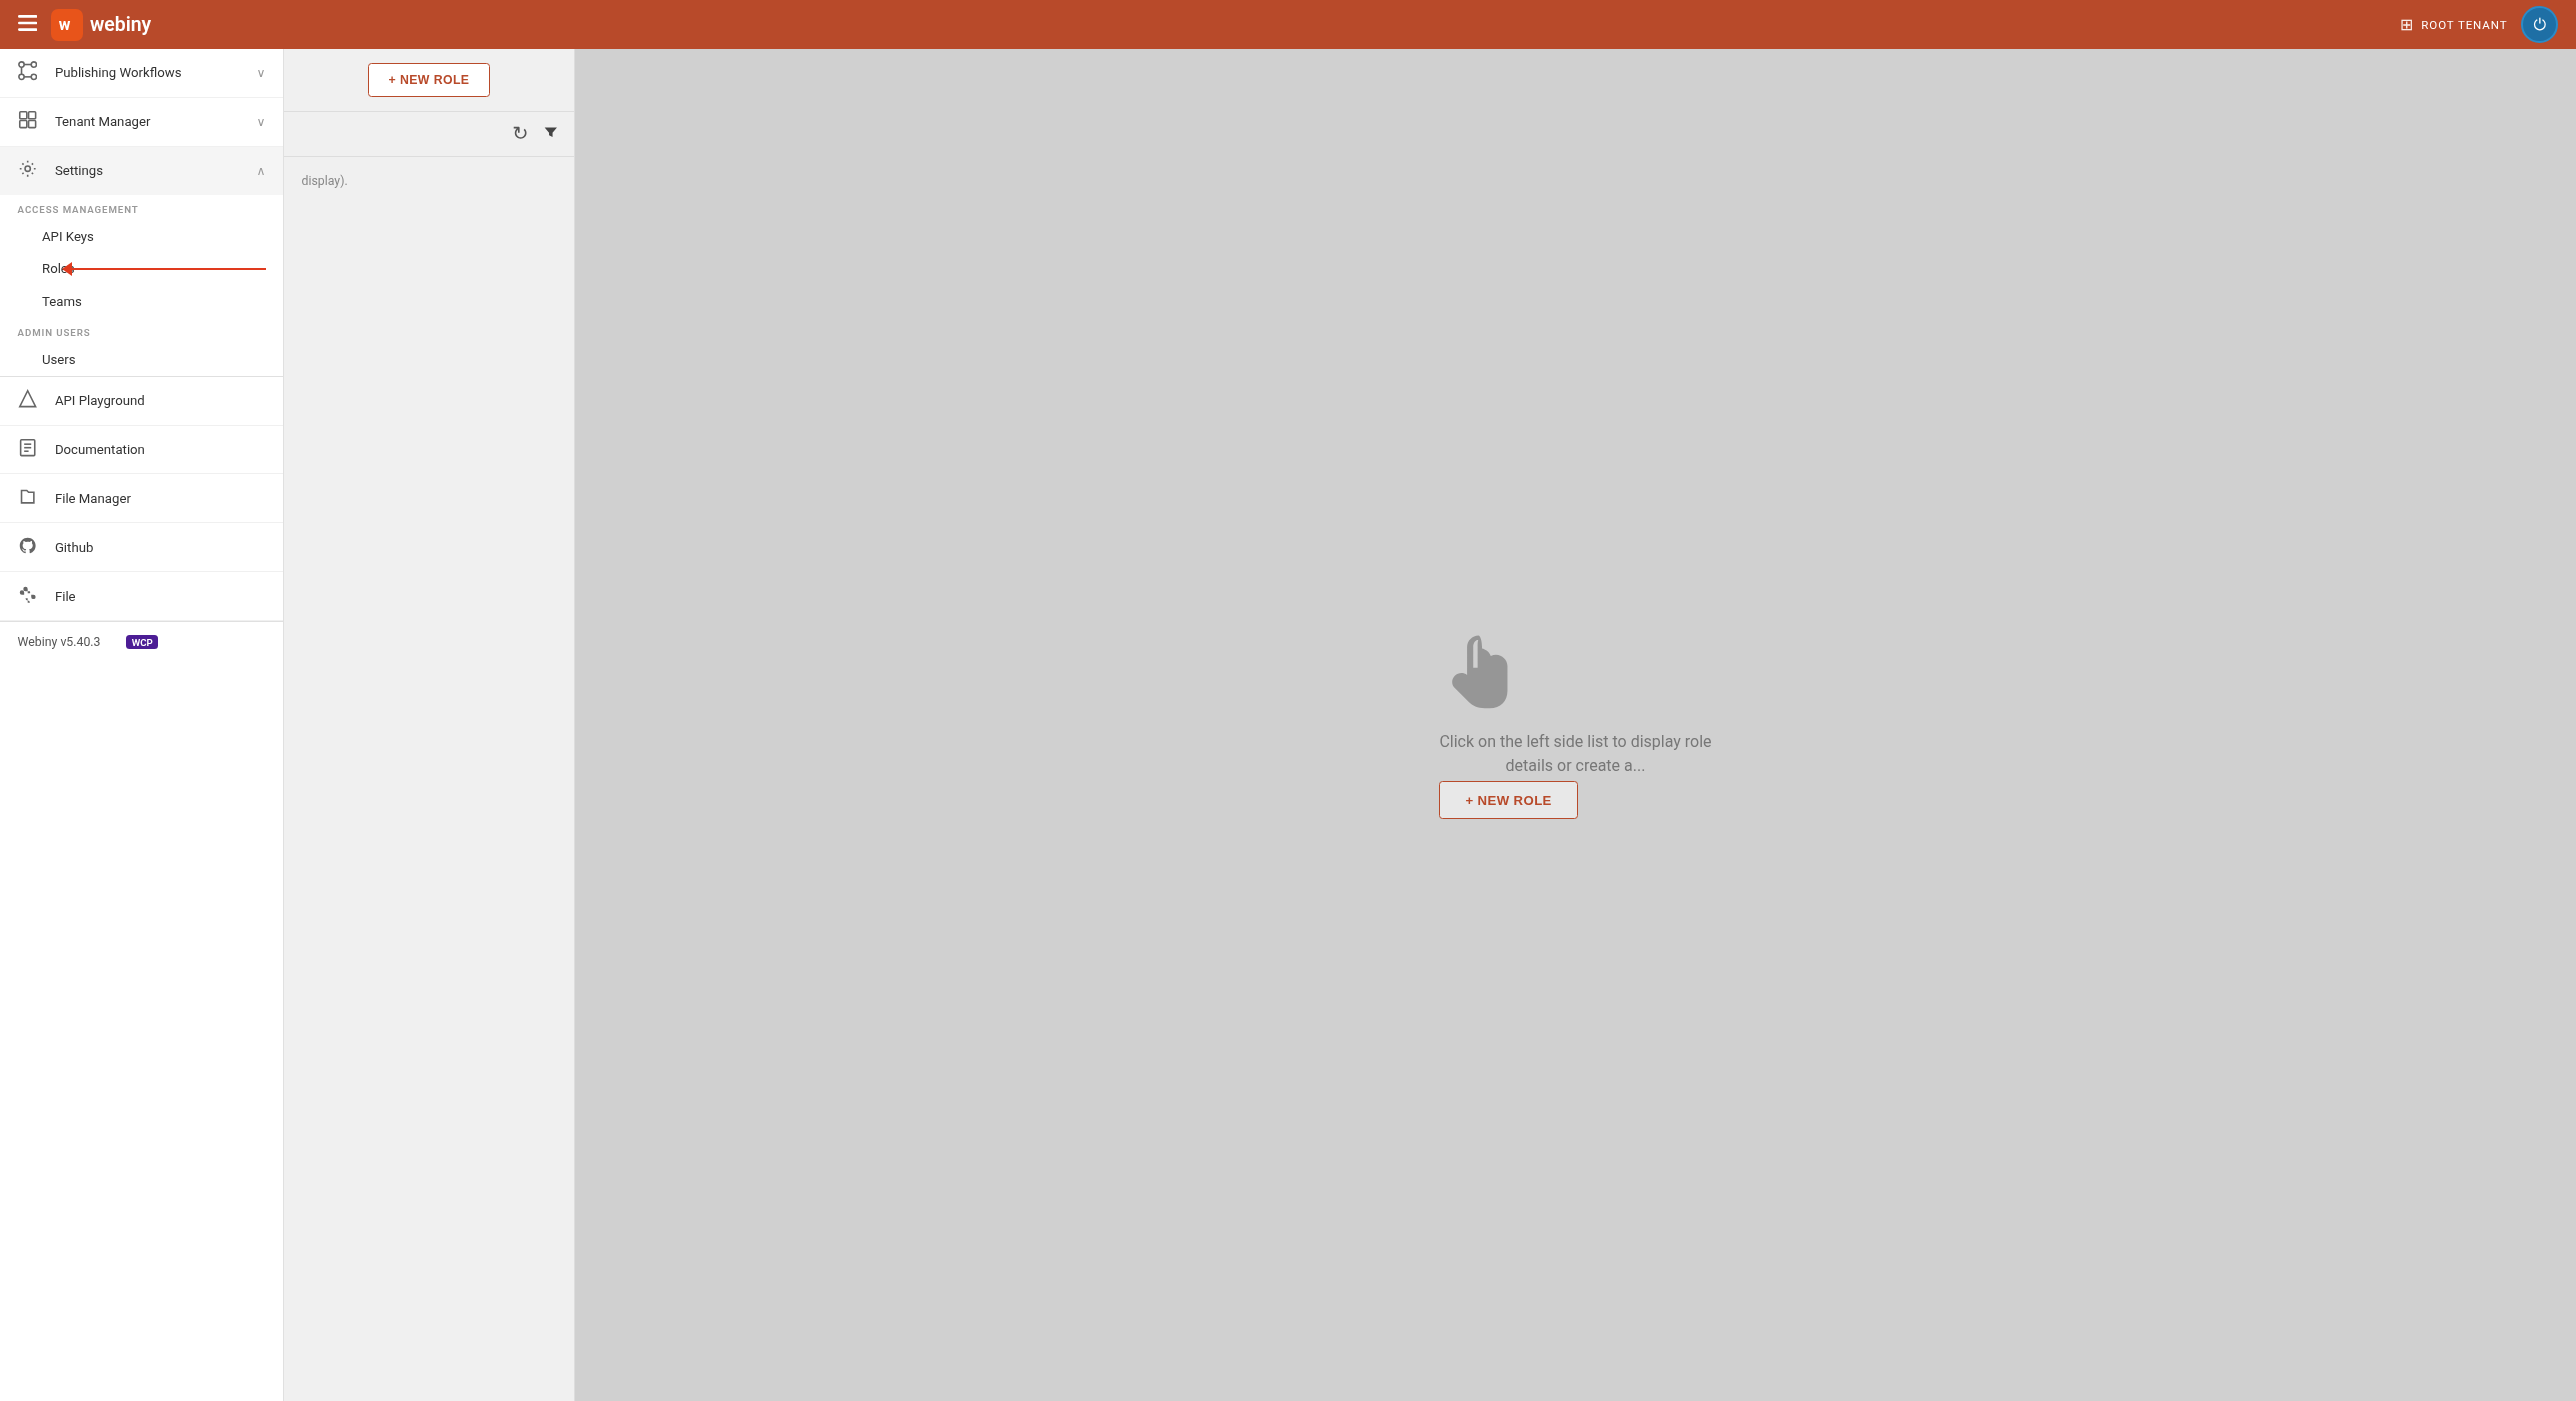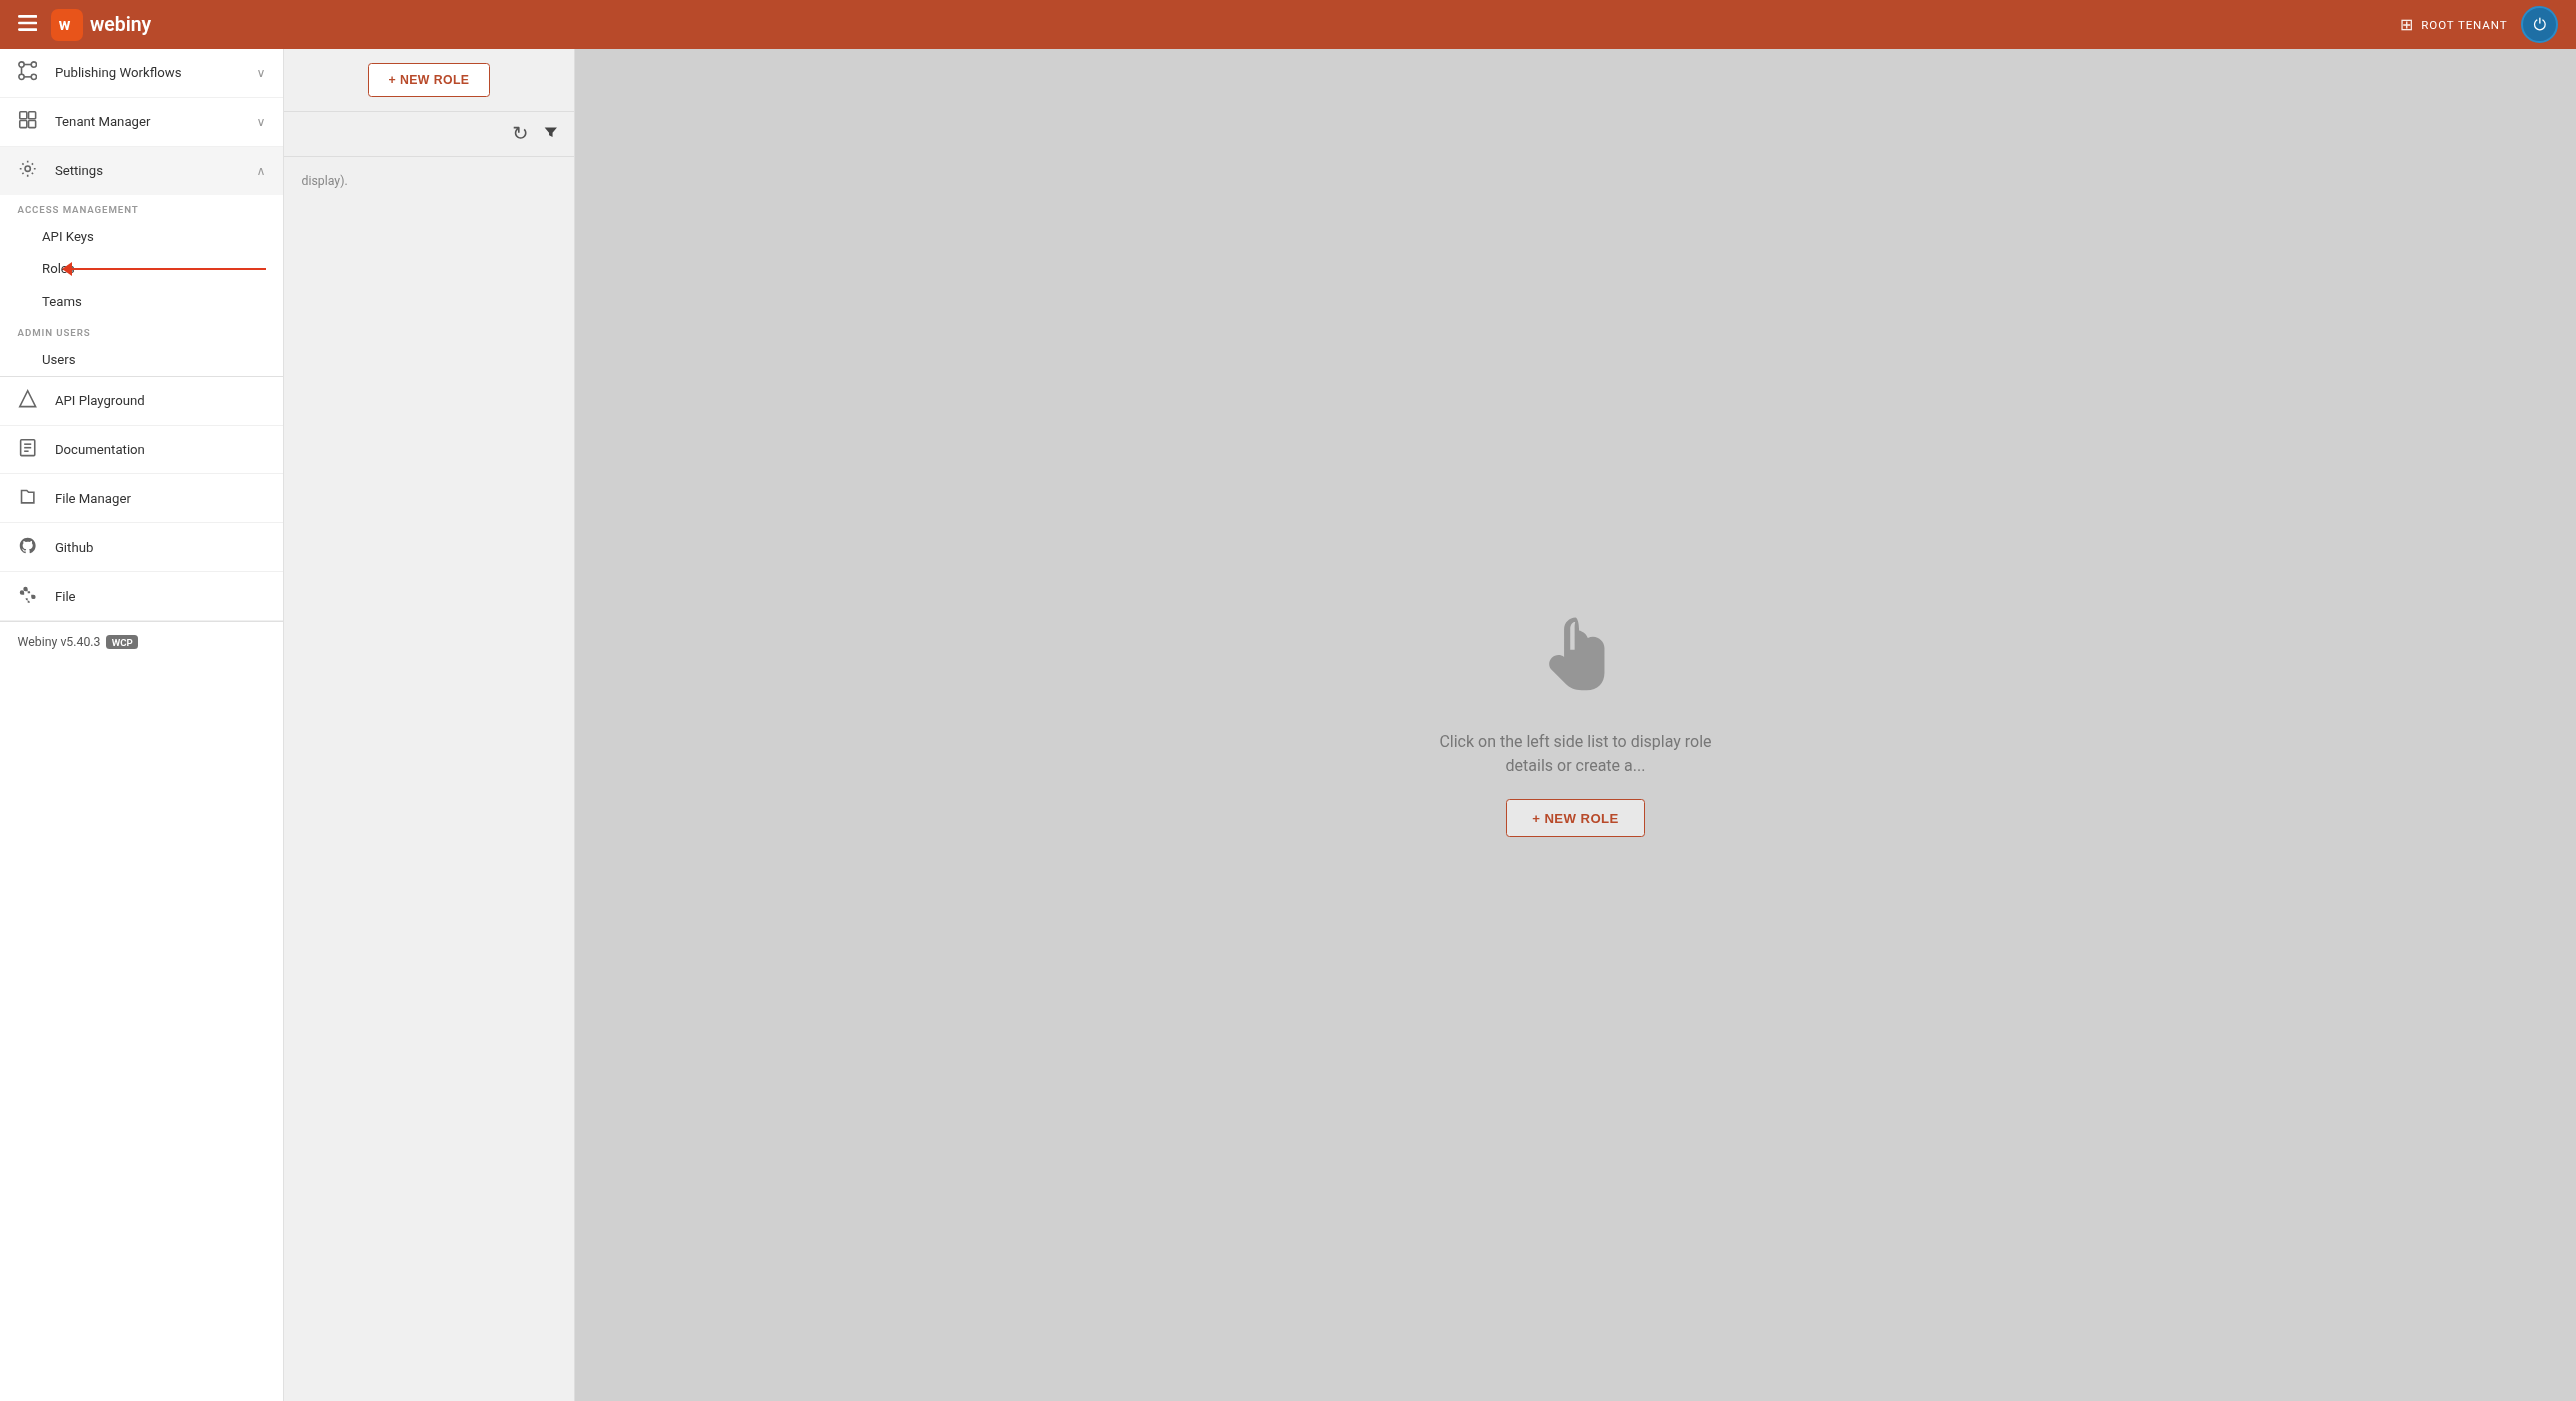--- a/index.html
+++ b/index.html
@@ -115,26 +115,27 @@
     .version-badge {
       display: flex;
       align-items: center;
       padding: 12.3px 17.6px;
       gap: 6px;
       font-size: 12.3px;
       color: #555;
       border-top: 0.9px solid #e0e0e0;
     }
     .wcp-badge {
-      background: #737373;
+      background: #4c1d95;
       color: white;
       font-size: 9.7px;
       padding: 1.8px 5.3px;
       border-radius: 3.5px;
       font-weight: 600;
+      margin-left: 20px;
     }
 
     
     .content-area {
       flex: 1;
       display: flex;
       overflow: hidden;
     }
 
     
@@ -188,22 +189,22 @@
     .detail-panel {
       flex: 1;
       background: #d0d0d0;
       display: flex;
       align-items: center;
       justify-content: center;
     }
     .detail-placeholder {
       display: flex;
       flex-direction: column;
-      align-items: center;
-      gap: 21px;
+      align-items: flex-start;
+      gap: 3px;
       max-width: 317px;
       text-align: center;
     }
     .touch-icon {
       font-size: 71px;
       color: #888;
       opacity: 0.8;
     }
     .detail-text {
       color: #777;

